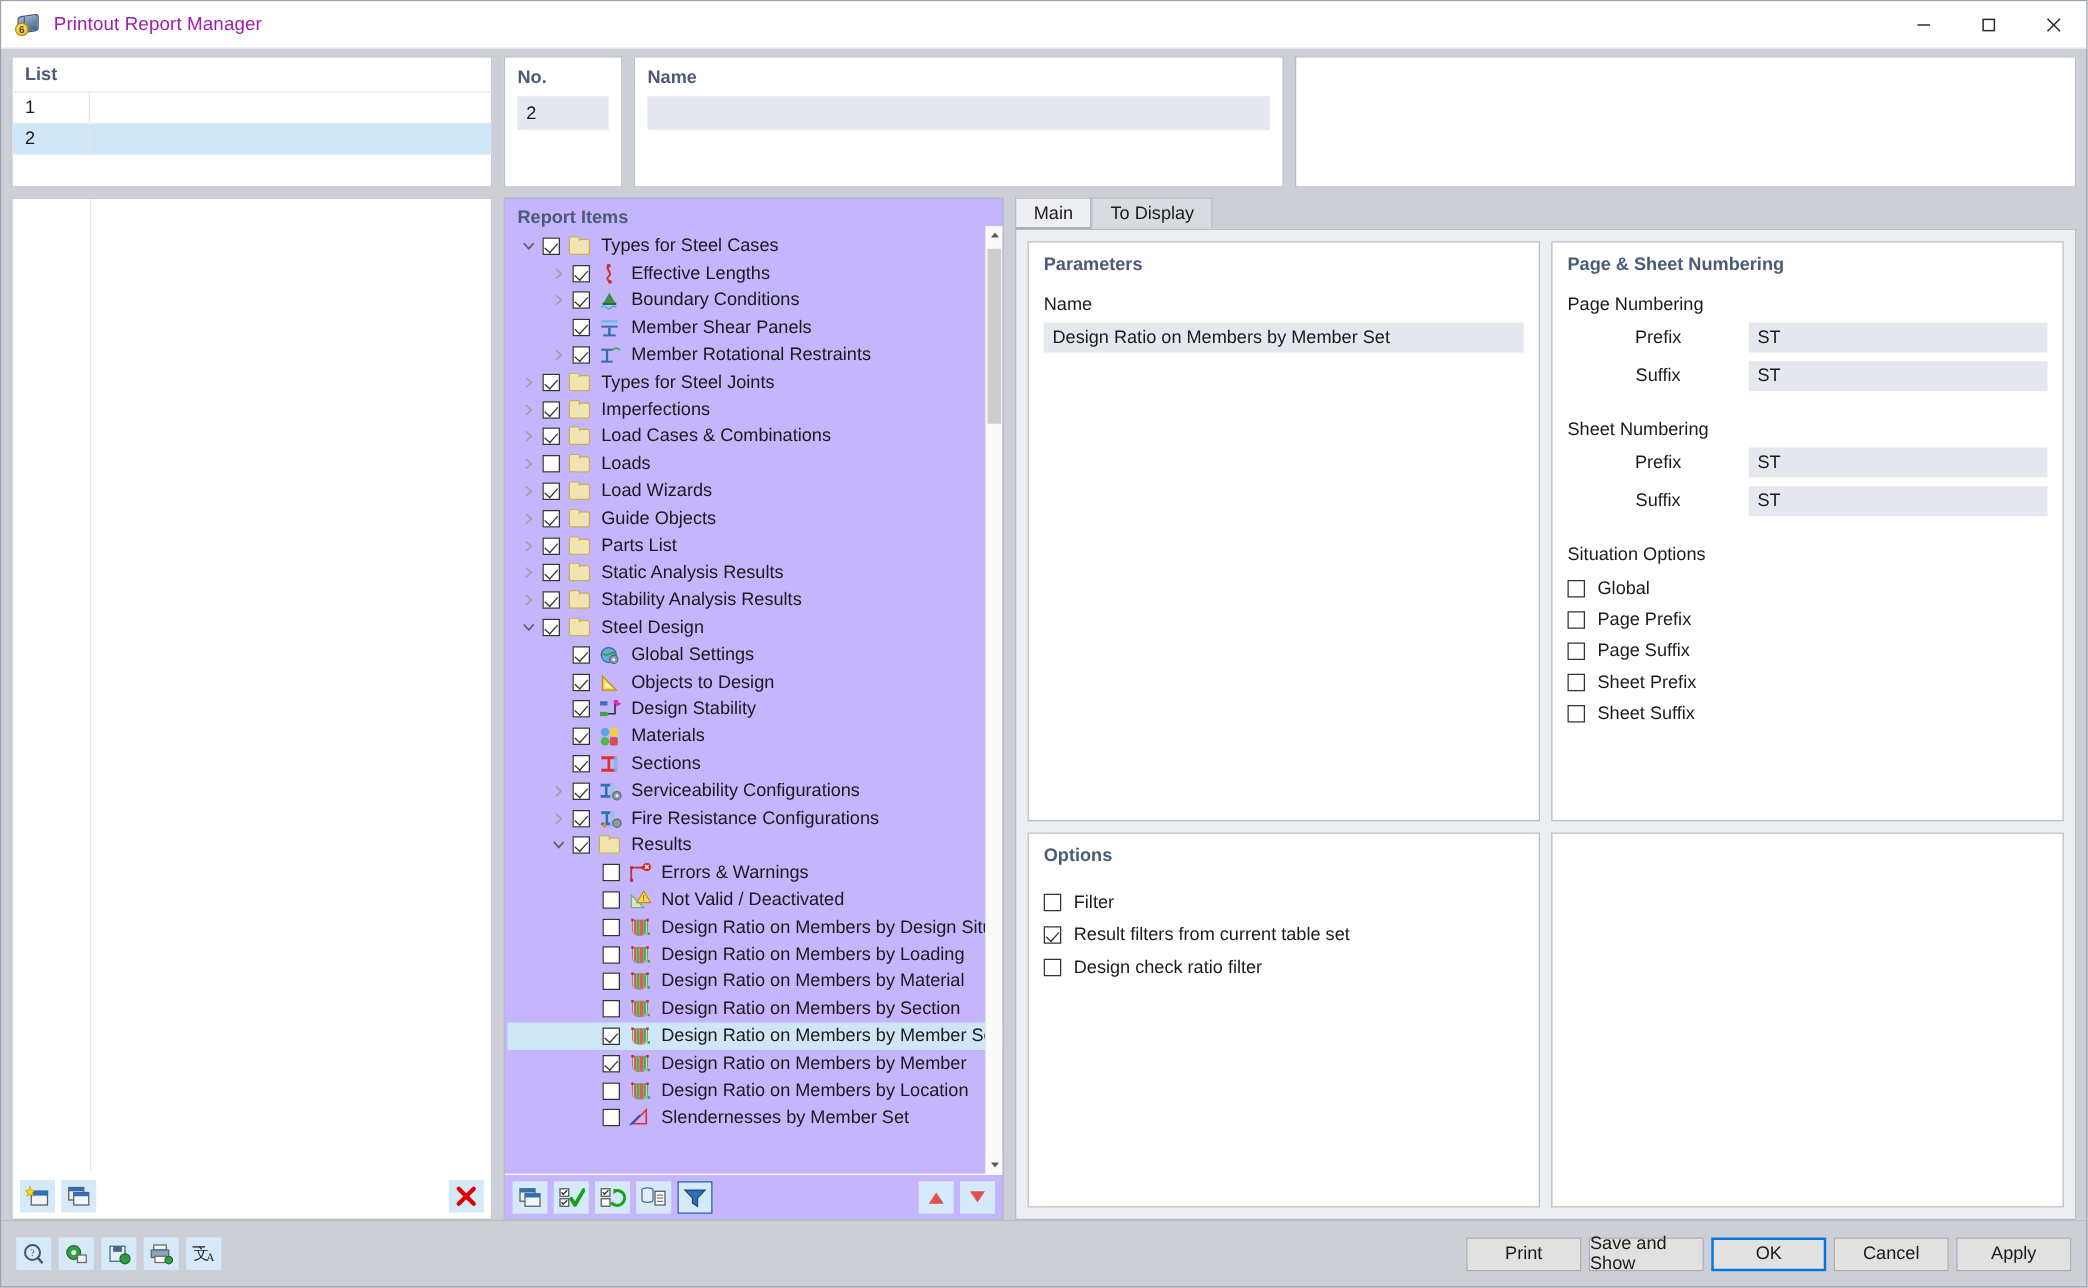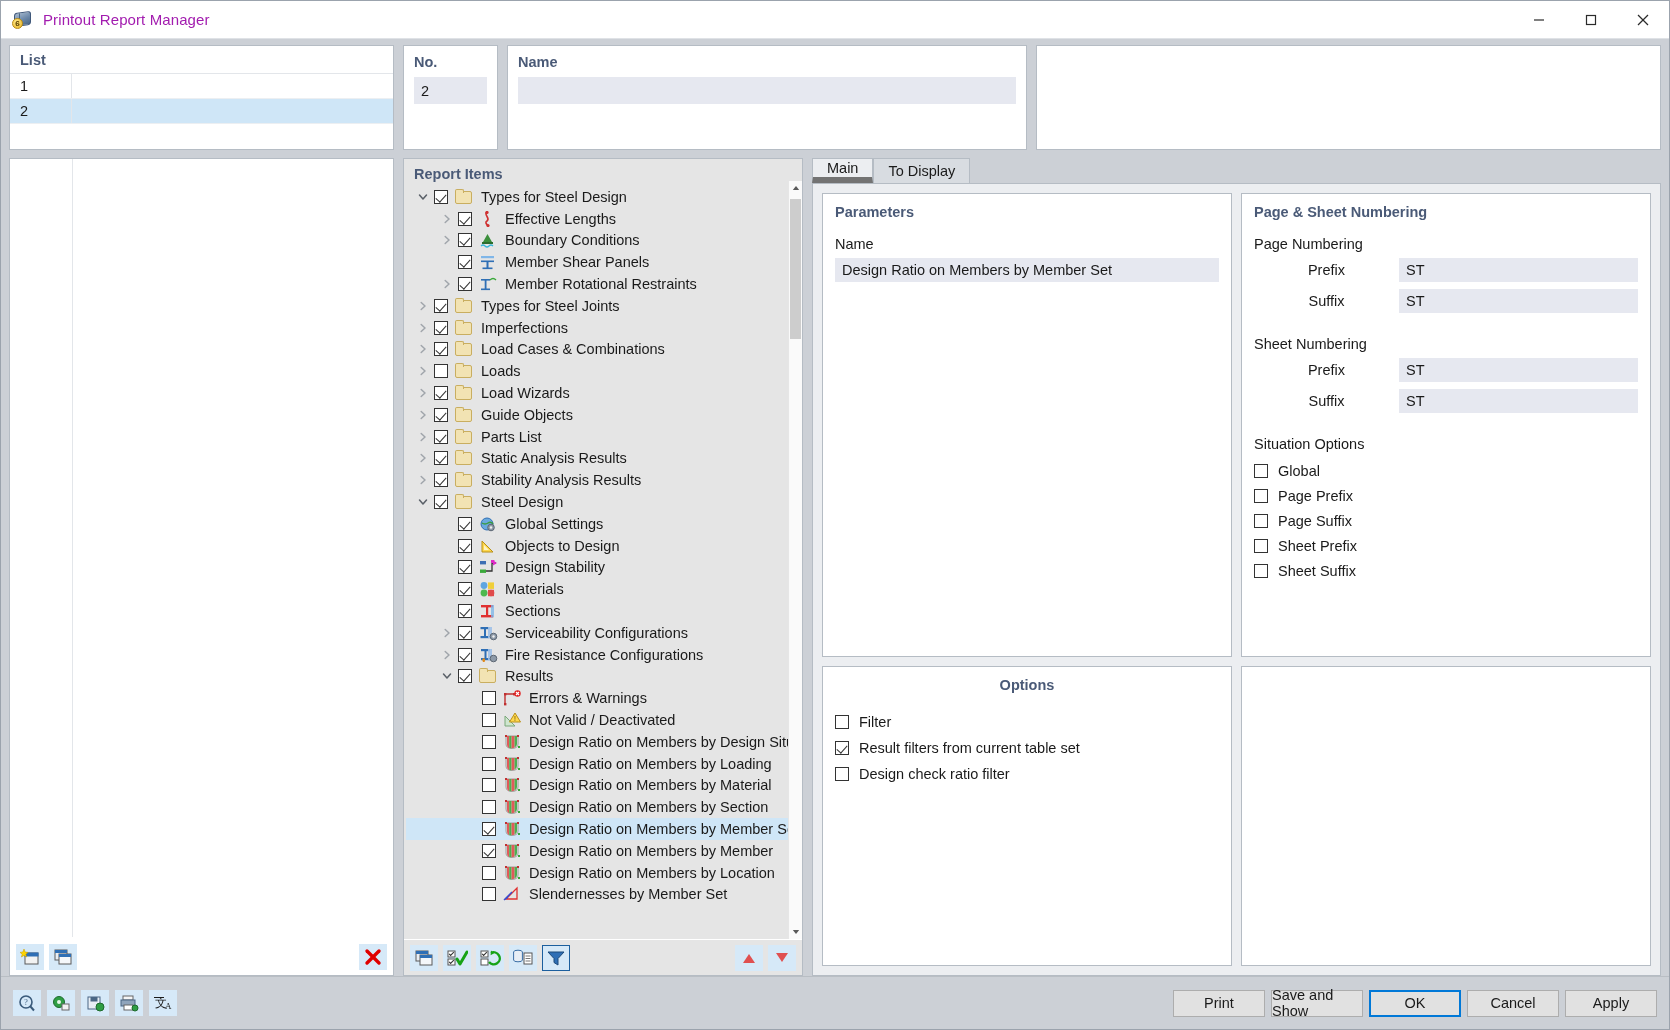--- a/index.html
+++ b/index.html
@@ -128,21 +128,21 @@
   }
   .tb-btn {
     width: 28px; height: 26px; background: #d6e9f8;
     display:flex; align-items:center; justify-content:center;
     cursor: default;
   }
   .tb-spacer { flex:1 1 auto; }
   
   .report-panel {
     width: 400px; min-width:400px;
-    background:#e5e5e5; border:1px solid #b5bcc4;
+    background:#c4b5fd; border:1px solid #b5bcc4;
     display:flex; flex-direction: column;
     position: relative; overflow:hidden;
   }
   .report-head { padding: 7px 0 4px 10px; }
   .tree {
     flex: 1 1 auto;
     overflow: hidden;
     position: relative;
     padding-left: 2px;
   }
@@ -199,21 +199,21 @@
     flex: 1 1 auto;
     display:flex; flex-direction: column;
     min-width:0;
   }
   .tabstrip { height: 25px; display:flex; align-items:flex-end; gap:0; }
   .tab {
     height: 25px; padding: 0 14px; display:flex; align-items:center;
     font-size: 14.5px; background:#d8dce1; border:1px solid #b5bcc4; border-bottom:none;
     color:#1a1a1a;
   }
-  .tab.active { background:#eceef1; border-bottom: 6px solid #737373; }
+  .tab.active { background:#eceef1; border-bottom: 1px solid #737373; }
   .tab-body {
     flex:1 1 auto; background:#eceef1; border:1px solid #b5bcc4;
     display:flex; flex-direction:column; gap:9px; padding: 9px;
     min-height:0;
   }
   .tab-grid { flex:1 1 auto; display:flex; gap:9px; min-height:0;}
   .card {
     background:#fff; border:1px solid #b5bcc4;
     padding: 10px 12px; min-width:0;
   }
@@ -352,21 +352,21 @@
               <span style="width:6px;flex:0 0 auto;"></span>
               <span class="twist">
                 <svg width="10" height="10" viewBox="0 0 10 10">
                   <path d="M1.5 3 L5 7 L8.5 3" fill="none" stroke="#5a6068" stroke-width="1.5" stroke-linecap="round" stroke-linejoin="round"></path>
                 </svg>
               </span>
               <span class="cbx on"></span>
               <span class="ticon">
                 <div class="folder"></div>
               </span>
-              <span class="tlabel">Types for Steel Design</span>
+              <span class="tlabel">Types for Steel Cases</span>
             </div>
             <div class="tnode">
               <span style="width:30px;flex:0 0 auto;"></span>
               <span class="twist">
                 <svg width="10" height="10" viewBox="0 0 10 10">
                   <path d="M3.2 1.5 L7 5 L3.2 8.5" fill="none" stroke="#a0a5ab" stroke-width="1.5" stroke-linecap="round" stroke-linejoin="round"></path>
                 </svg>
               </span>
               <span class="cbx on"></span>
               <span class="ticon"><svg width="17" height="16" viewBox="0 0 17 16">
@@ -935,21 +935,21 @@
                   </div>
                   <div class="chk-row">
                     <span class="cbx"></span>
                     <span>Sheet Suffix</span>
                   </div>
                 </div>
             </div>
           </div>
 
           <div class="row2">
-            <div class="card" style="flex:1 1 0;text-align:center;">
+            <div class="card" style="flex:1 1 0;">
               <div class="card-title">Options</div>
               <div id="options-list">
                   <div class="chk-row" style="height: 26px;">
                     <span class="cbx"></span>
                     <span>Filter</span>
                   </div>
                   <div class="chk-row" style="height: 26px;">
                     <span class="cbx on"></span>
                     <span>Result filters from current table set</span>
                   </div>

